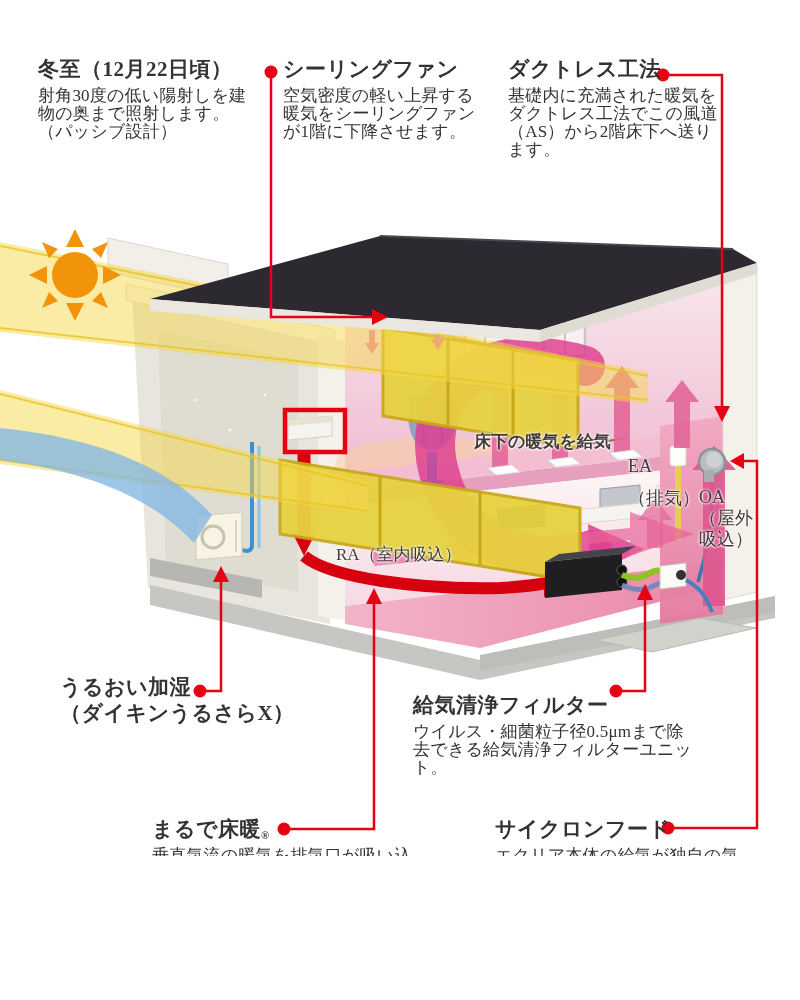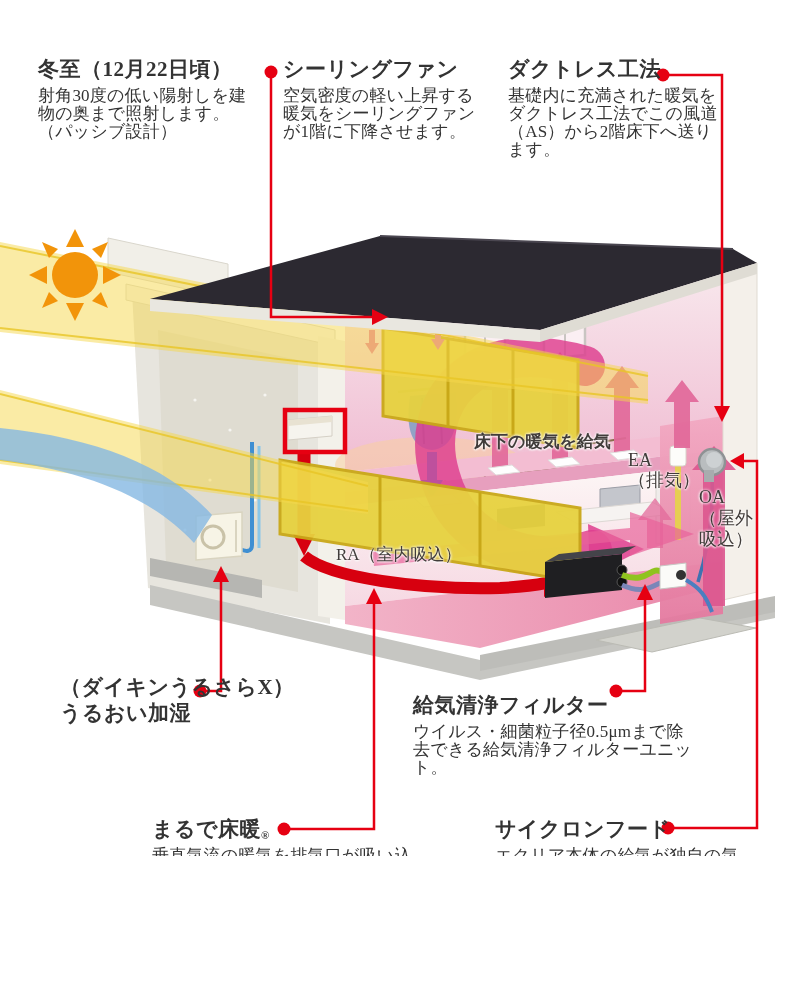--- a/index.html
+++ b/index.html
@@ -6,21 +6,21 @@
   .stage{position:relative;width:800px;height:856px;background:#fff;overflow:hidden;
          font-family:Liberation Serif, serif;color:#333;padding-left:47px;}
   .art{position:absolute;left:0;top:0;width:800px;height:1000px;}
   .cap{position:absolute;}
   .cap-title{font-size:21px;font-weight:700;color:#333;letter-spacing:.5px;line-height:1.25;}
   .cap-body{font-size:17px;line-height:18px;color:#333;margin-top:5px;letter-spacing:.2px;}
   .reg{font-size:11px;vertical-align:baseline;position:relative;top:3px;font-weight:700;}
   .fig-label{position:absolute;color:#413c3a;white-space:pre-line;
              text-shadow:0 0 3px rgba(255,255,255,.9),0 0 3px rgba(255,255,255,.9),0 1px 2px rgba(255,255,255,.8);}
   .lbl-underfloor{left:474px;top:388px;font-size:17px;font-weight:600;margin-top:42px;}
-  .lbl-ea{left:628px;top:450px;font-size:18px;line-height:20px;}
+  .lbl-ea{left:628px;top:450px;font-size:18px;line-height:32px;}
   .lbl-oa{left:699px;top:476px;font-size:18px;line-height:21px;margin-top:11px;}
   .lbl-ra{left:336px;top:543px;font-size:17px;font-weight:500;}
 </style>
 </head>
 <body>
 
 <div class="stage">
 
   <svg class="art" viewBox="0 0 800 1000">
     <defs>
@@ -285,22 +285,22 @@
     <div class="cap-title">シーリングファン</div>
     <div class="cap-body">空気密度の軽い上昇する暖気をシーリングファンが1階に下降させます。</div>
   </div>
 
   <div class="cap" style="left:508px;top:56px;width:214px;">
     <div class="cap-title">ダクトレス工法</div>
     <div class="cap-body">基礎内に充満された暖気をダクトレス工法でこの風道（AS）から2階床下へ送ります。</div>
   </div>
 
   <div class="cap" style="left:60px;top:674px;width:288px;">
+    <div class="cap-title">うるおい加湿</div>
     <div class="cap-title">（ダイキンうるさらX）</div>
-    <div class="cap-title">うるおい加湿</div>
   </div>
 
   <div class="cap" style="left:413px;top:692px;width:284px;">
     <div class="cap-title">給気清浄フィルター</div>
     <div class="cap-body">ウイルス・細菌粒子径0.5μmまで除去できる給気清浄フィルターユニット。</div>
   </div>
 
   <div class="cap" style="left:152px;top:816px;width:264px;">
     <div class="cap-title"><span>まるで床暖</span><span class="reg">®</span></div>
     <div class="cap-body">垂直気流の暖気を排気口が吸い込み、直接エクリア本体に送ることにより、1階・2階の床下から暖め足元から快適暖房を行います。</div>

